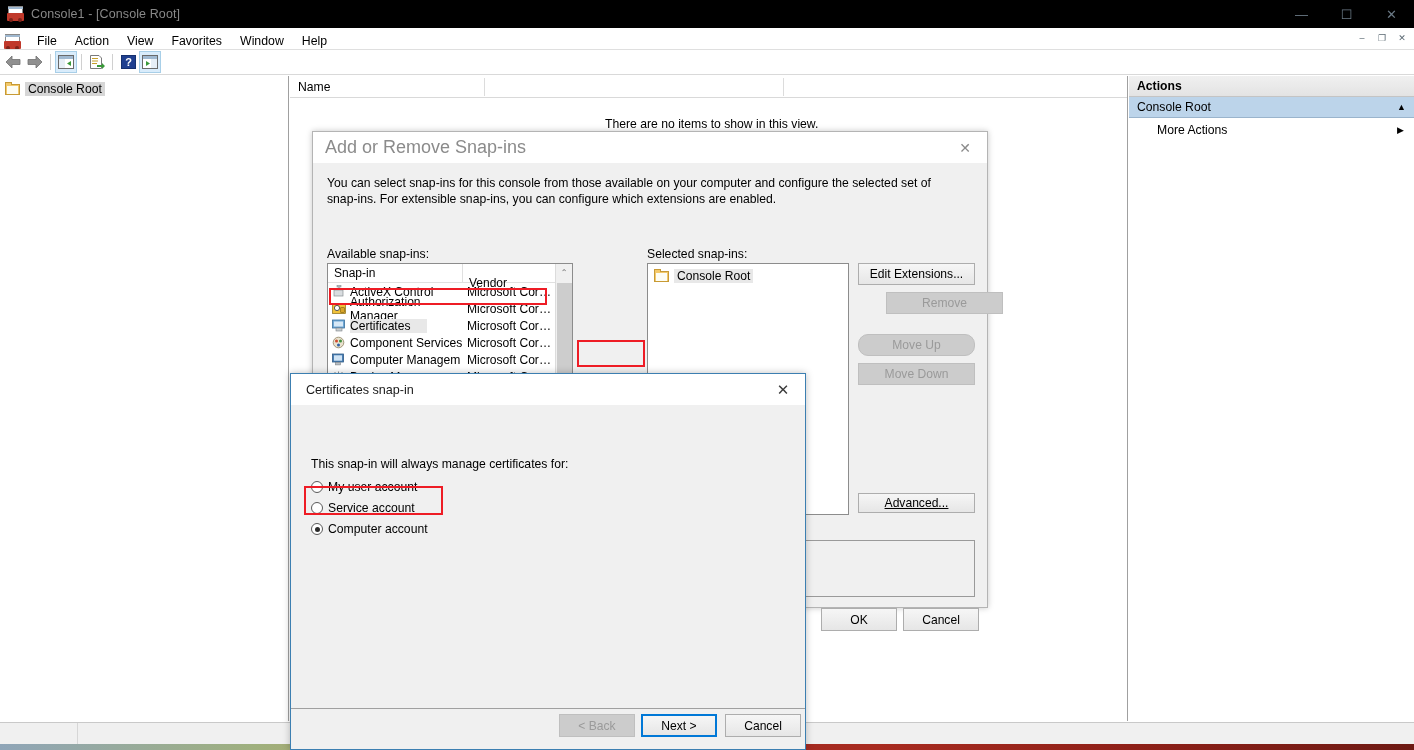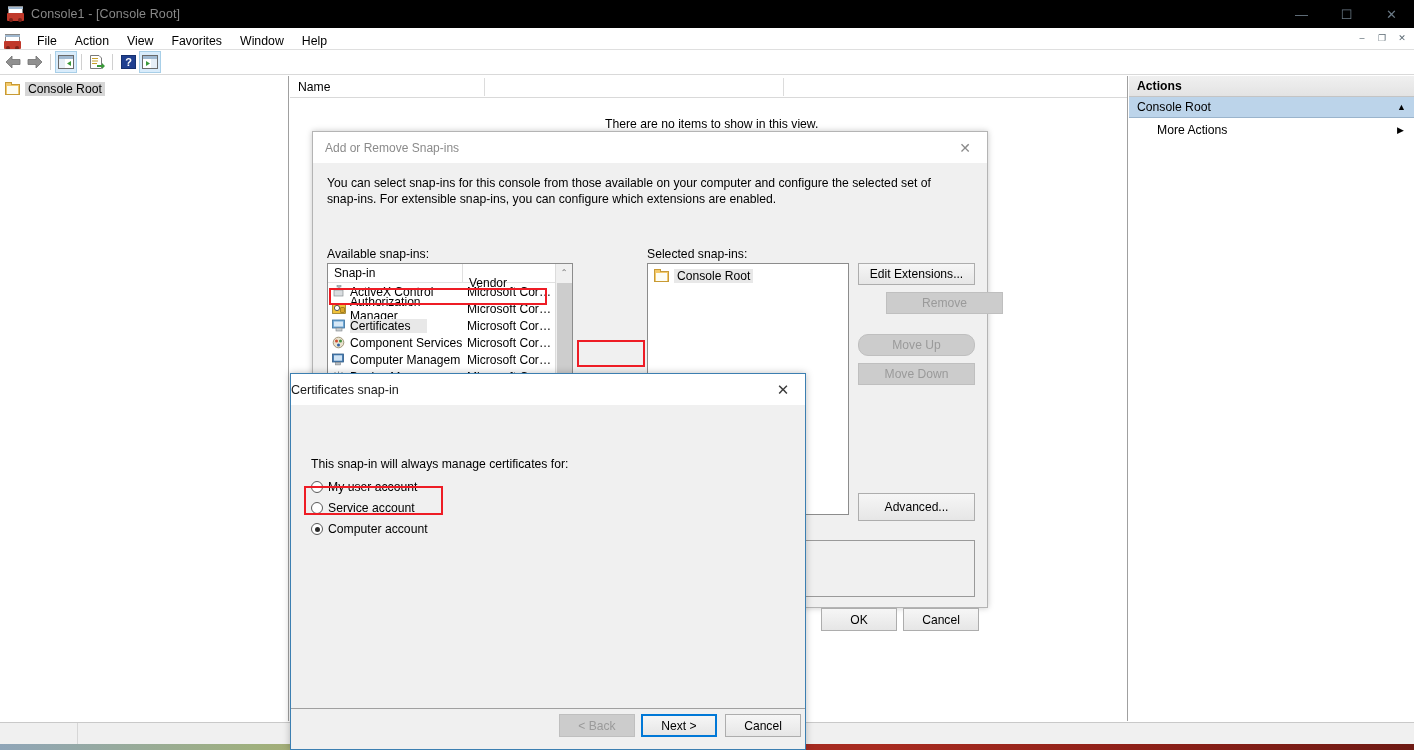--- a/index.html
+++ b/index.html
@@ -98,21 +98,21 @@
 
   
   .dlg-snapins {
     position: absolute; left: 312px; top: 131px; width: 676px; height: 477px;
     background: #f0f0f0; border: 1px solid #b4b4b4;
     box-shadow: 0 0 6px rgba(0,0,0,.22);
   }
   .dlg-title-bar {
     height: 31px; background: #ffffff; display: flex; align-items: center; padding: 0 0 0 12px;
   }
-  .dlg-title-text { font-size: 12px; color: #8b8b8b; }
+  .dlg-title-text { font-size: 18px; color: #8b8b8b; }
   .dlg-close {
     margin-left: auto; width: 44px; height: 31px;
     display: flex; align-items: center; justify-content: center; color: #8a8a8a; font-size: 14px;
   }
   .dlg-body { position: relative; padding: 12px 14px; height: calc(100% - 31px); }
   .dlg-desc { font-size: 12.2px; line-height: 16px; width: 630px; }
   .lbl-avail { position: absolute; left: 14px; top: 84px; font-size: 12.2px; }
   .lbl-selected { position: absolute; left: 334px; top: 84px; font-size: 12.2px; }
 
   .listbox {
@@ -143,42 +143,42 @@
     font-family: "Liberation Sans", sans-serif; font-size: 12.1px; color: #000;
     display: flex; align-items: center; justify-content: center; user-select: none;
   }
   .btn.disabled { color: #9a9a9a; background: #cccccc; border: 1px solid #bfbfbf; }
 
   .btn-add { position: absolute; left: 268px; top: 212px; width: 60px; height: 22px; }
   .btn-edit-ext { position: absolute; left: 545px; top: 100px; width: 117px; height: 22px; }
   .btn-remove { position: absolute; left: 545px; top: 129px; width: 117px; height: 22px; margin-left: 28px; }
   .btn-moveup { position: absolute; left: 545px; top: 171px; width: 117px; height: 22px; border-radius: 10px; }
   .btn-movedown { position: absolute; left: 545px; top: 200px; width: 117px; height: 22px; }
-  .btn-advanced { position: absolute; left: 545px; top: 330px; width: 117px; height: 28px; }
+  .btn-advanced { position: absolute; left: 545px; top: 330px; width: 117px; height: 20px; text-decoration: underline; }
 
   .descbox {
     position: absolute; left: 14px; top: 377px; width: 648px; height: 57px;
     background: #f0f0f0; border: 1px solid #9a9a9a; padding: 5px 7px; font-size: 12.1px;
   }
   .btn-ok { position: absolute; left: 508px; top: 445px; width: 76px; height: 23px; }
   .btn-cancel2 { position: absolute; left: 590px; top: 445px; width: 76px; height: 23px; }
 
   
   .hl { position: absolute; border: 2px solid #ee1c25; pointer-events: none; }
   .hl-certs { left: 329px; top: 288px; width: 218px; height: 17px; }
   .hl-add   { left: 577px; top: 340px; width: 68px; height: 27px; }
   .hl-comp  { left: 304px; top: 486px; width: 139px; height: 29px; }
 
   
   .dlg-cert {
     position: absolute; left: 290px; top: 373px; width: 516px; height: 377px;
     background: #f0f0f0; border: 1px solid #3c7fb1;
     box-shadow: 0 0 7px rgba(0,0,0,.25);
   }
-  .cert-titlebar { height: 31px; background: #ffffff; display: flex; align-items: center; }
+  .cert-titlebar { height: 31px; background: #ffffff; display: flex; align-items: center; padding-left: 15px; }
   .cert-title-text { font-size: 12.6px; color: #1a1a1a; }
   .cert-close { margin-left: auto; width: 44px; height: 31px; display: flex; align-items: center; justify-content: center; color: #3a3a3a; font-size: 15px; }
   .cert-body { position: relative; height: calc(100% - 31px); }
   .cert-prompt { position: absolute; left: 20px; top: 52px; font-size: 12.2px; }
   .radio-row { position: absolute; left: 20px; display: flex; align-items: center; font-size: 12.2px; }
   .radio-row:nth-of-type(1) { }
   .radio {
     width: 12px; height: 12px; border-radius: 50%;
     border: 1px solid #5a5a5a; background: #fff; margin-right: 5px; position: relative; flex: none;
   }

